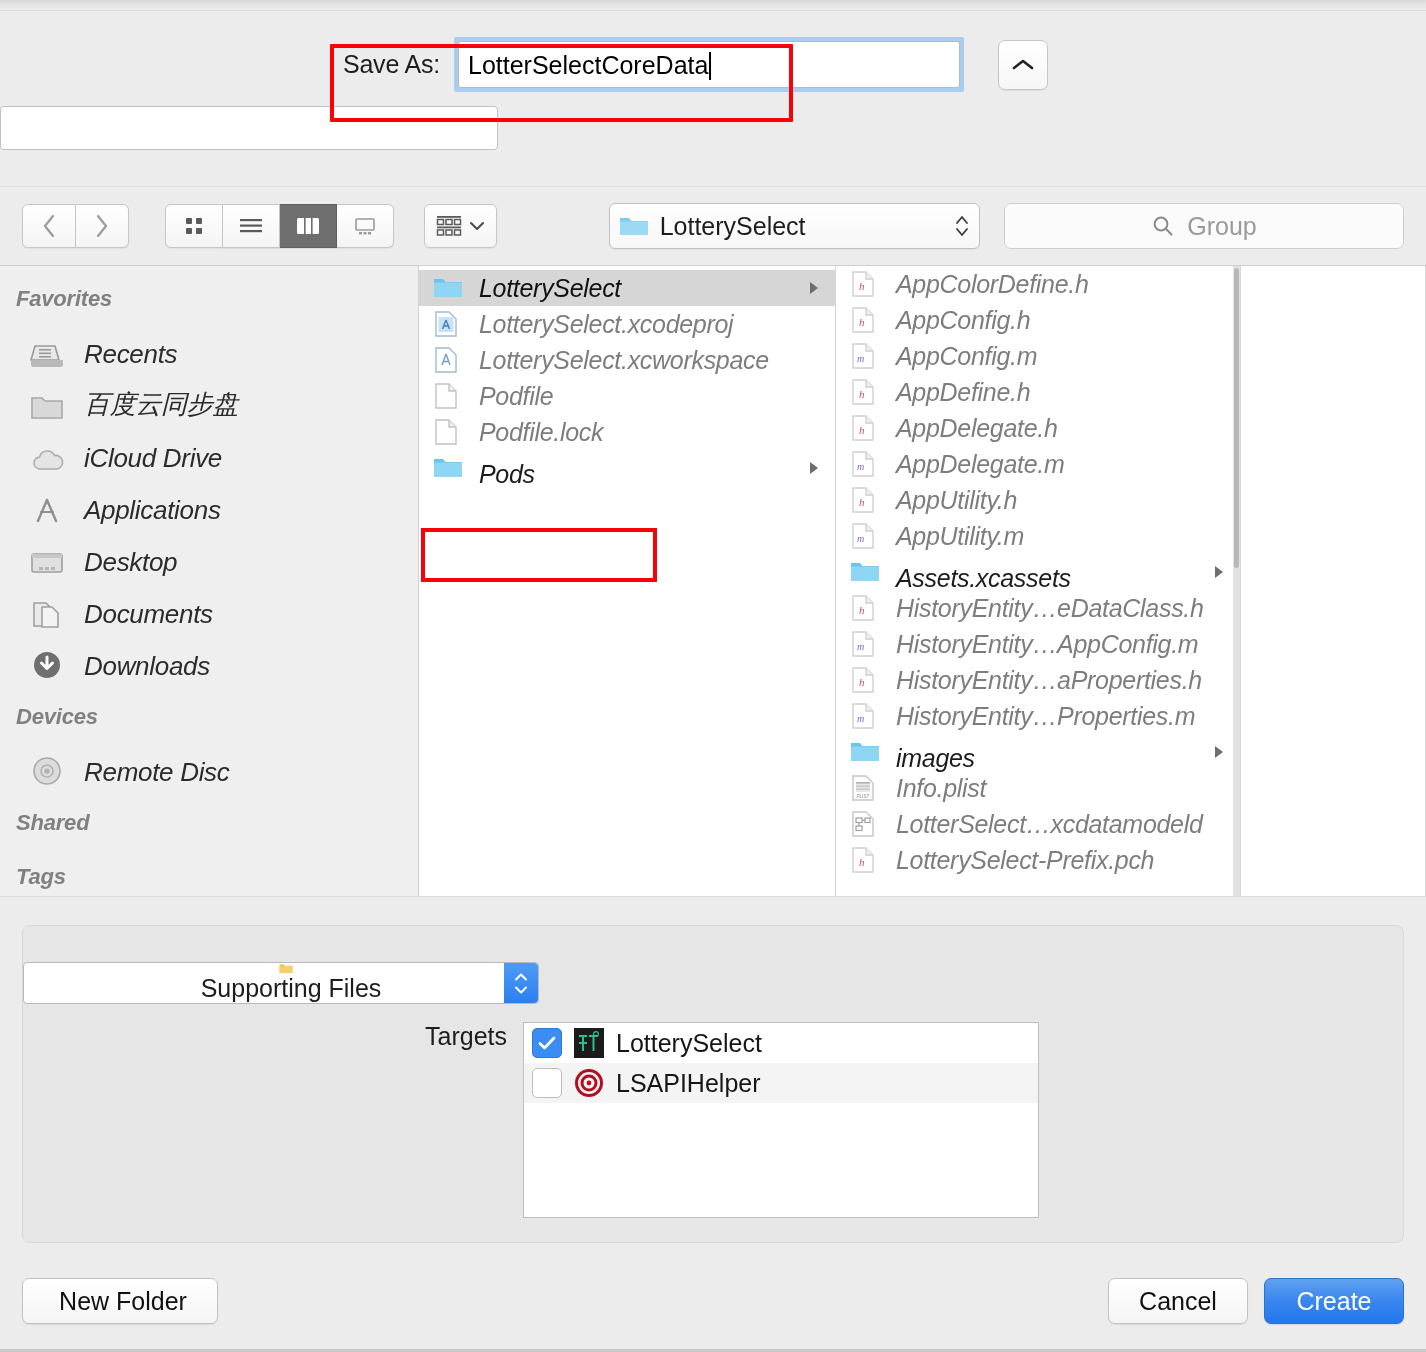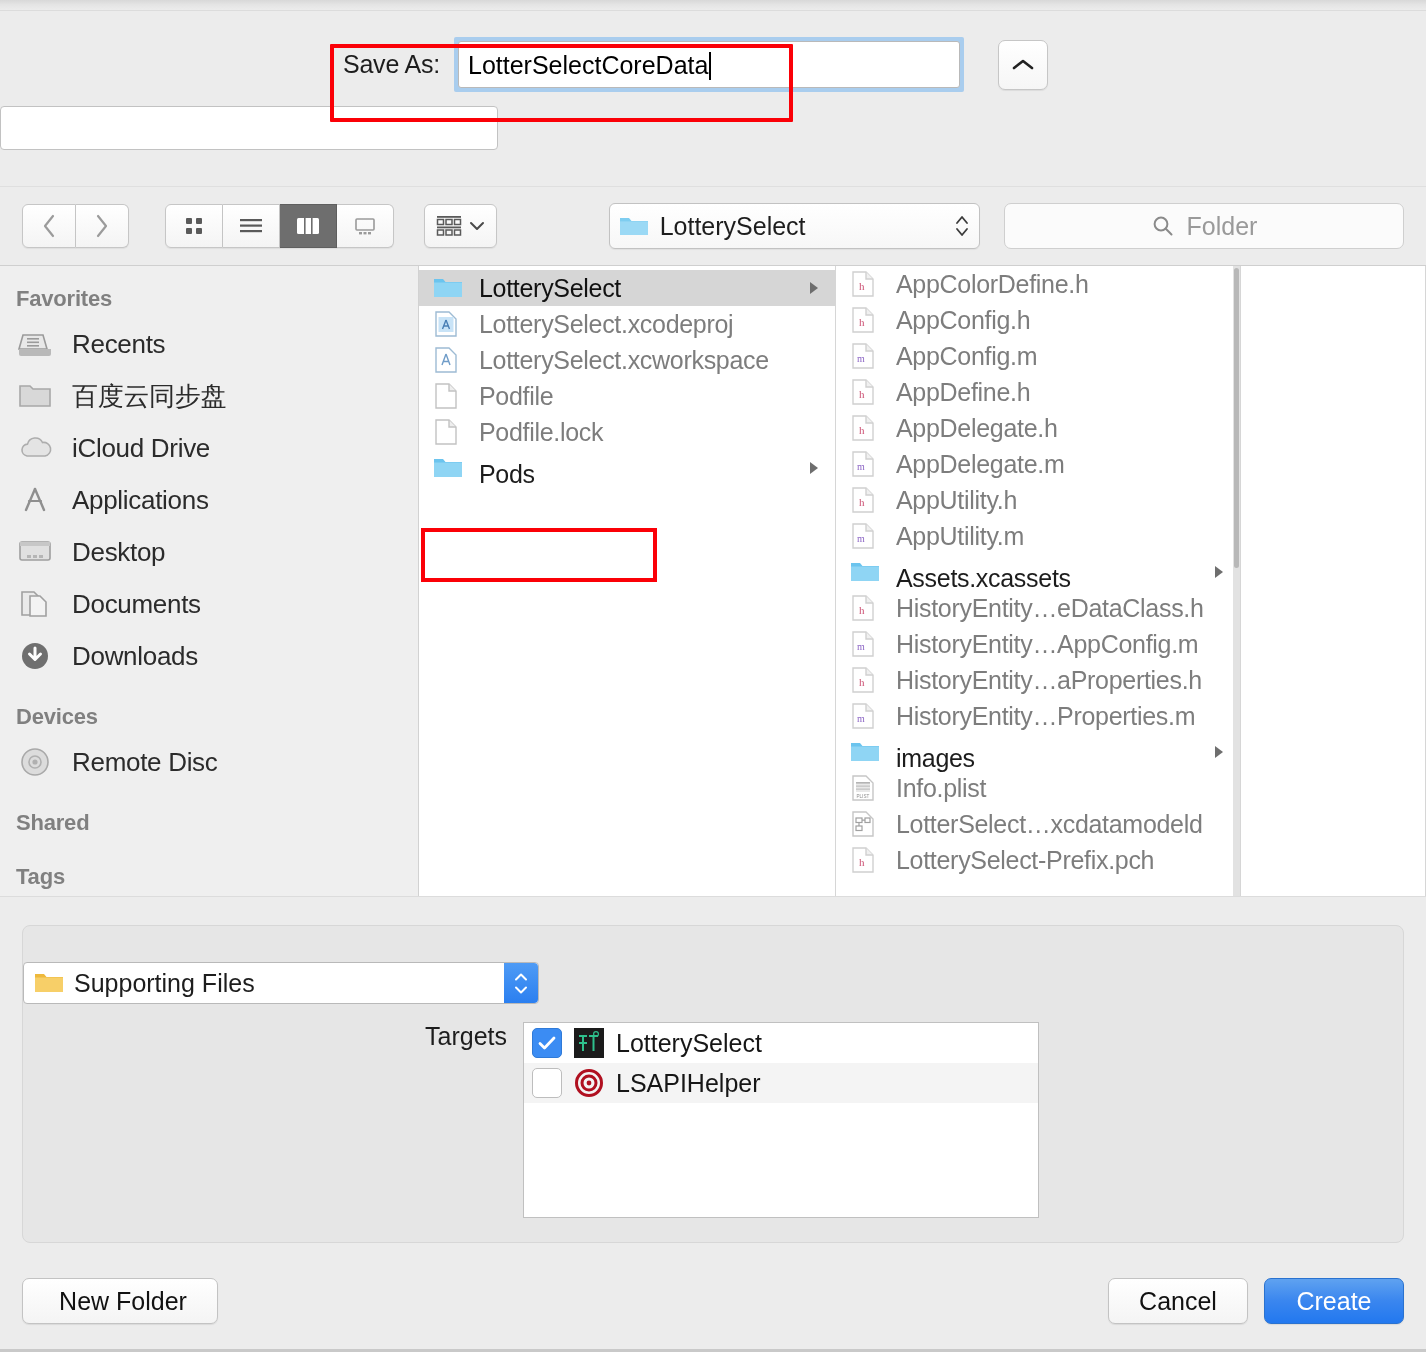--- a/index.html
+++ b/index.html
@@ -111,33 +111,33 @@
   .search-field {
     margin-left: 24px; width: 462px; height: 44px;
     background: #fbfbfb; border: 1px solid #cfcfcf; border-radius: 7px;
     display: flex; align-items: center; justify-content: center; gap: 12px;
   }
   .search-placeholder { font-size: 25px; color: #9a9a9a; }
 
   
   .browser {
     flex: none; height: 630px; display: flex;
-    border-top: 1px solid #cfcfcf; background: #fff;
+    border-top: 1px solid #cfcfcf; background: #fff; font-style: italic;
   }
   .sidebar {
     width: 418px; flex: none; background: #efefef;
     border-right: 1px solid #d2d2d2;
     padding-top: 10px; overflow: hidden; position: relative;
   }
   .sb-header {
     font-size: 22px; color: #808080; font-weight: bold;
     padding: 10px 0 6px 16px; letter-spacing: -0.2px;
   }
   .sb-item {
-    display: flex; align-items: center; height: 52px; padding-left: 18px;
+    display: flex; align-items: flex-end; height: 52px; padding-left: 30px;
   }
   .sb-icon { width: 46px; flex: none; display: flex; align-items: center; }
   .sb-label {
     font-size: 26px; color: #2b2b2b; margin-left: 8px; letter-spacing: -0.3px;
   }
   .column {
     flex: none; background: #fff; border-right: 1px solid #d6d6d6;
     overflow: hidden; position: relative;
   }
   .col1 { width: 416px; }
@@ -183,21 +183,21 @@
   }
   .acc-row { display: flex; align-items: flex-start; }
   .acc-label {
     width: 484px; text-align: right; padding-right: 16px;
     font-size: 25px; color: #1d1d1d;
   }
   .group-popup {
     width: 516px; height: 42px; background: #fff;
     border: 1px solid #b9b9b9; border-radius: 4px;
     display: flex; align-items: center; padding-left: 10px;
-    position: relative; box-sizing: border-box;
+    position: relative; box-sizing: border-box; flex-direction: column;
   }
   .group-label { font-size: 25px; color: #1d1d1d; margin-left: 10px; }
   .stepper {
     position: absolute; right: 0; top: 0; bottom: 0; width: 34px;
     background: linear-gradient(to bottom, #4e9bf5, #2b7ff0);
     border-radius: 0 4px 4px 0;
     display: flex; flex-direction: column; align-items: center;
     justify-content: center; gap: 3px;
   }
   .targets-box {
@@ -341,21 +341,21 @@
         <path d="M4 11 L9 5 L14 11" stroke="#3b3b3b" stroke-width="1.8" fill="none" stroke-linecap="round" stroke-linejoin="round"></path>
         <path d="M4 17 L9 23 L14 17" stroke="#3b3b3b" stroke-width="1.8" fill="none" stroke-linecap="round" stroke-linejoin="round"></path>
       </svg>
     </div>
 
     <div class="search-field">
       <svg width="24" height="24" viewBox="0 0 24 24">
         <circle cx="10" cy="10" r="6.4" fill="none" stroke="#8a8a8a" stroke-width="2"></circle>
         <line x1="14.8" y1="14.8" x2="20.5" y2="20.5" stroke="#8a8a8a" stroke-width="2" stroke-linecap="round"></line>
       </svg>
-      <div class="search-placeholder">Folder</div>
+      <div class="search-placeholder">Group</div>
     </div>
   </div>
 
   <div class="browser">
 
     <div class="sidebar">
       <div class="sb-header">Favorites</div>
 
       <div class="sb-item">
         <div class="sb-icon">

